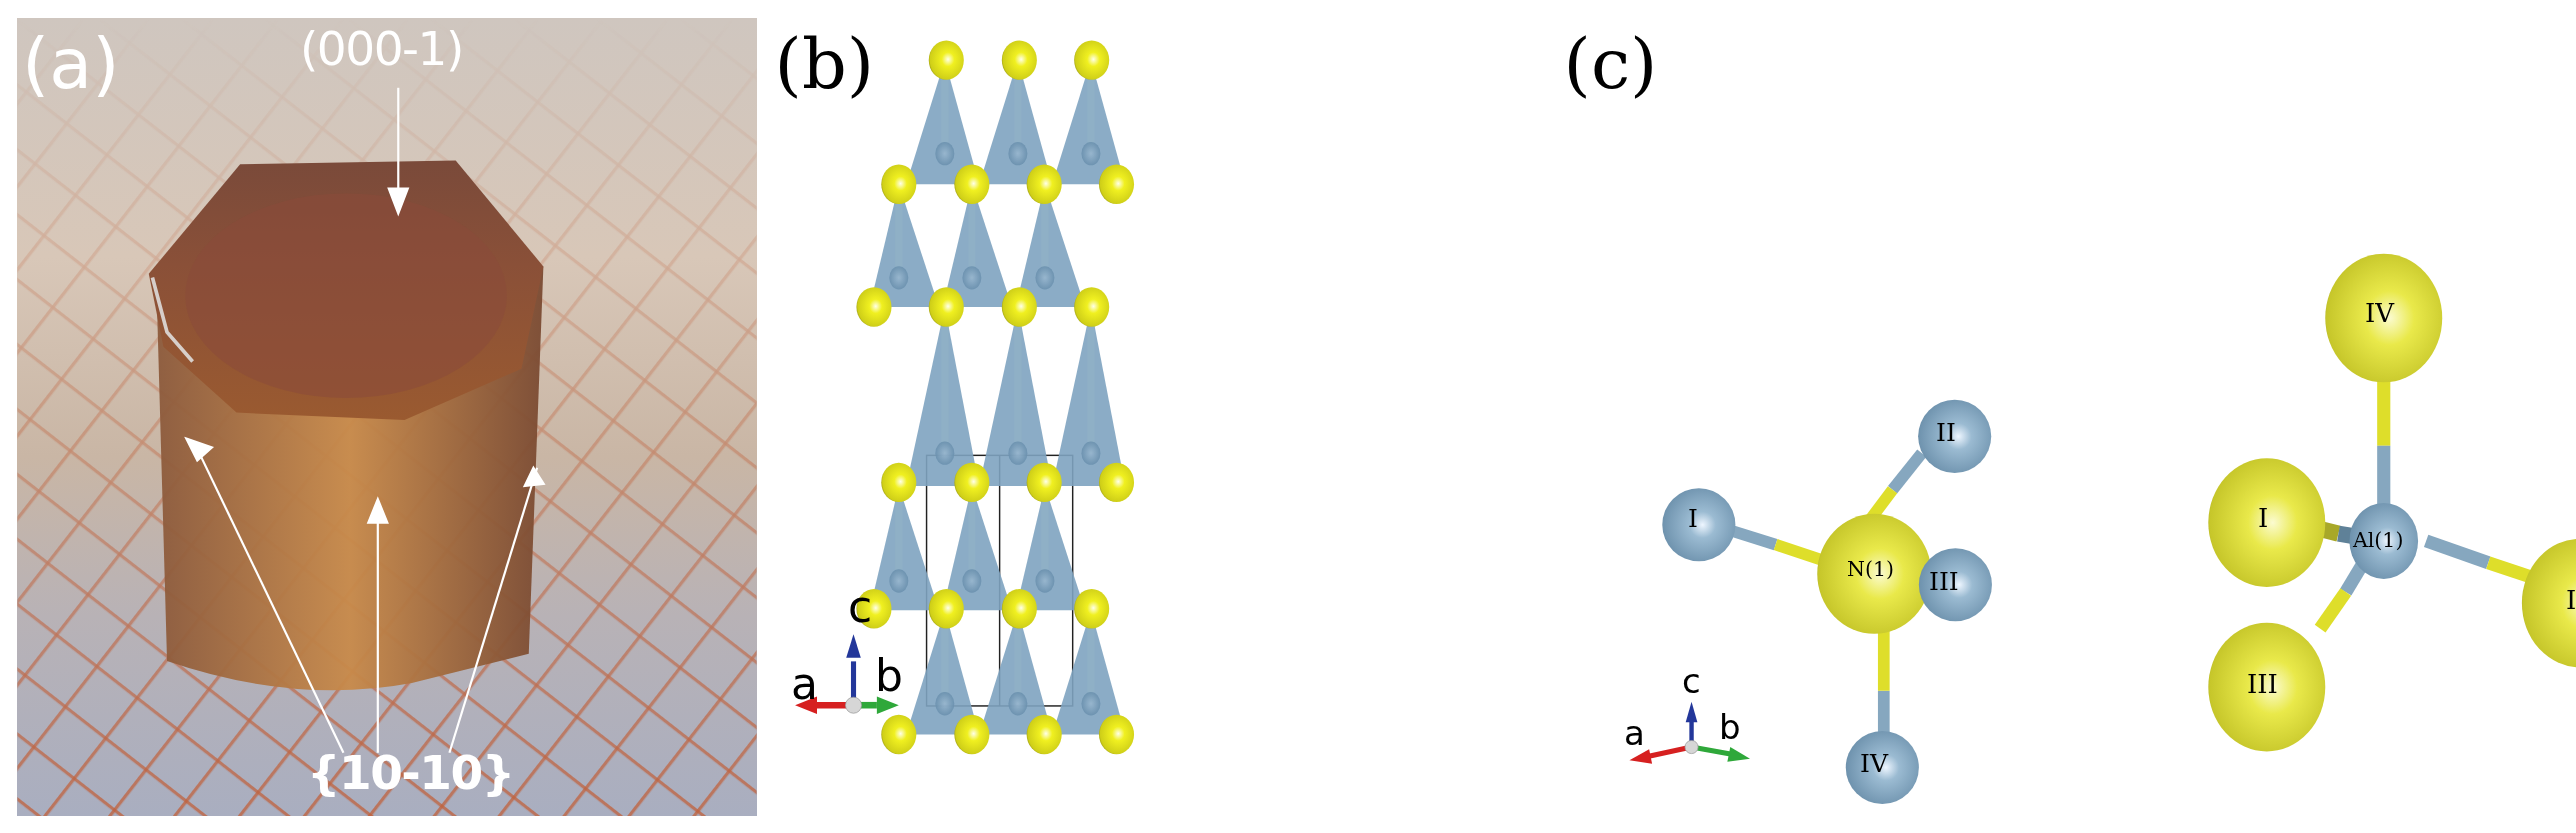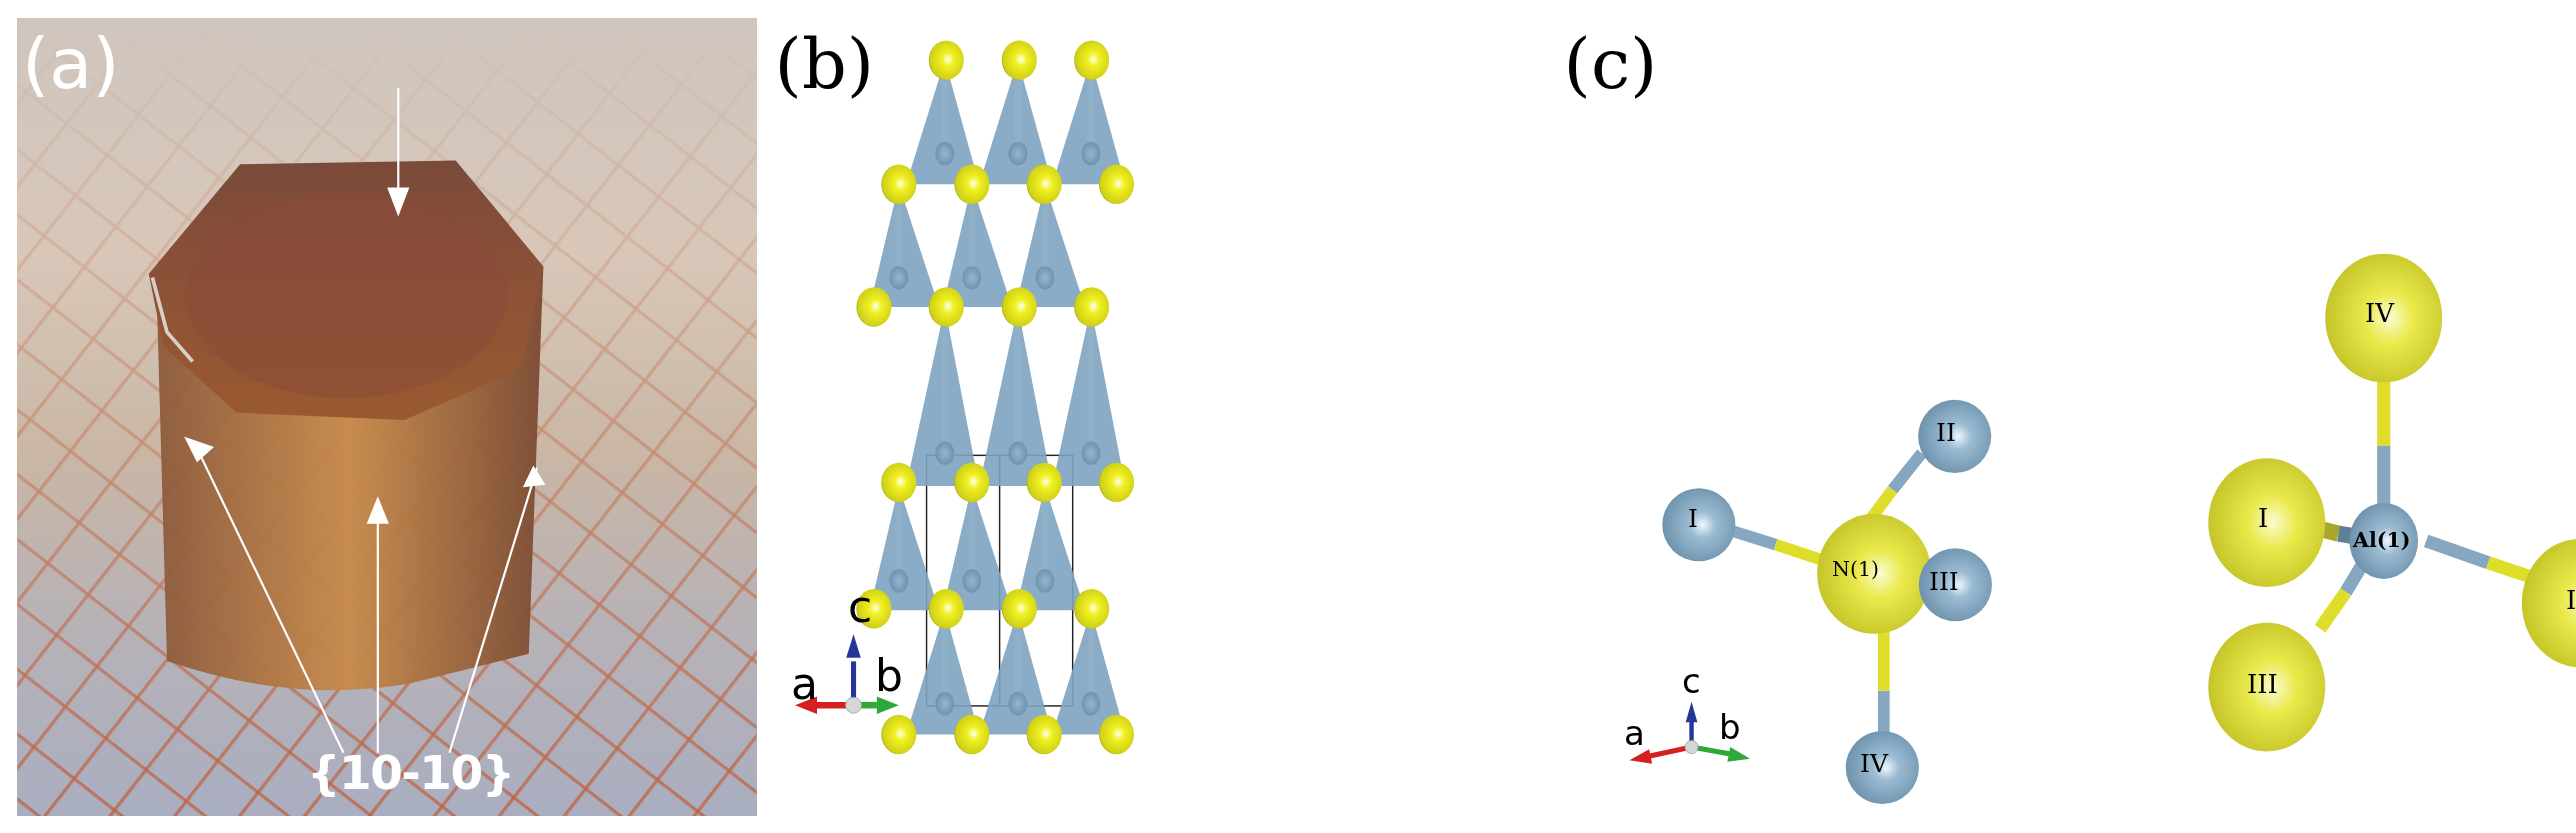--- a/index.html
+++ b/index.html
@@ -52,20 +52,21 @@
 
       <path d="M190 350 L205 880 Q380 940 540 910 L700 870 L720 340 Z" fill="url(#side)" opacity="0.95"></path>
 
       <path d="M180 350 L305 200 L600 195 L720 340 L690 480 L530 550 L300 540 L200 450 Z" fill="url(#crys)"></path>
       <ellipse cx="450" cy="380" rx="220" ry="140" fill="#8a4a3a" opacity="0.55"></ellipse>
       <path d="M185 355 L205 430 L240 470" stroke="#e8eef0" stroke-width="5" fill="none" opacity="0.8"></path>
     </svg>
   </div>
 
   <div class="plabel white" style="left:22px;top:29px;">(a)</div>
+  <div class="annot" style="left:300px;top:20.5px;">(000-1)</div>
   <div class="annot" style="left:307px;top:745px;font-weight:bold;">{10-10}</div>
 
   <svg width="760" height="834" viewBox="0 0 1040 1141">
     <g stroke="#ffffff" stroke-width="3" fill="#ffffff">
       <g>
         <line x1="545" y1="120" x2="545" y2="290"></line>
         <polygon points="532,258 558,258 545,292"></polygon>
       </g>
       <g>
         <line x1="470" y1="1030" x2="268" y2="610"></line>
@@ -271,25 +272,25 @@
       <line x1="195" y1="1022" x2="250" y2="1032" stroke="#2fa83a" stroke-width="7"></line>
       <polygon points="248,1022 244,1042 275,1038" fill="#2fa83a"></polygon>
       <circle cx="195" cy="1022" r="9" fill="#d6d6d6" stroke="#999" stroke-width="1"></circle>
     </g>
   </svg>
 
   <div class="atom-label" style="position:absolute;left:139px;top:504px;font-size:25px;">I</div>
   <div class="atom-label" style="position:absolute;left:387px;top:418px;font-size:25px;">II</div>
   <div class="atom-label" style="position:absolute;left:380px;top:567px;font-size:25px;">III</div>
   <div class="atom-label" style="position:absolute;left:311px;top:749px;font-size:25px;">IV</div>
-  <div class="atom-label" style="position:absolute;left:283px;top:557px;font-size:20.5px;">N(1)</div>
+  <div class="atom-label" style="position:absolute;left:298px;top:557px;font-size:20.5px;">N(1)</div>
 
   <div class="atom-label" style="position:absolute;left:816px;top:298px;font-size:26px;">IV</div>
   <div class="atom-label" style="position:absolute;left:709px;top:503px;font-size:26px;">I</div>
   <div class="atom-label" style="position:absolute;left:1017px;top:585px;font-size:26px;">II</div>
   <div class="atom-label" style="position:absolute;left:698px;top:669px;font-size:26px;">III</div>
-  <div class="atom-label" style="position:absolute;left:804px;top:528px;font-size:20.5px;font-weight:bold;">Al(1)</div>
+  <div class="atom-label" style="position:absolute;left:804px;top:528px;font-size:20.5px;">Al(1)</div>
 
   <div style="position:absolute;left:133px;top:661px;font-size:34px;font-family:'DejaVu Sans',sans-serif;">c</div>
   <div style="position:absolute;left:75px;top:713px;font-size:34px;font-family:'DejaVu Sans',sans-serif;">a</div>
   <div style="position:absolute;left:170px;top:707px;font-size:34px;font-family:'DejaVu Sans',sans-serif;">b</div>
 </div>
 
 
 </body></html>

